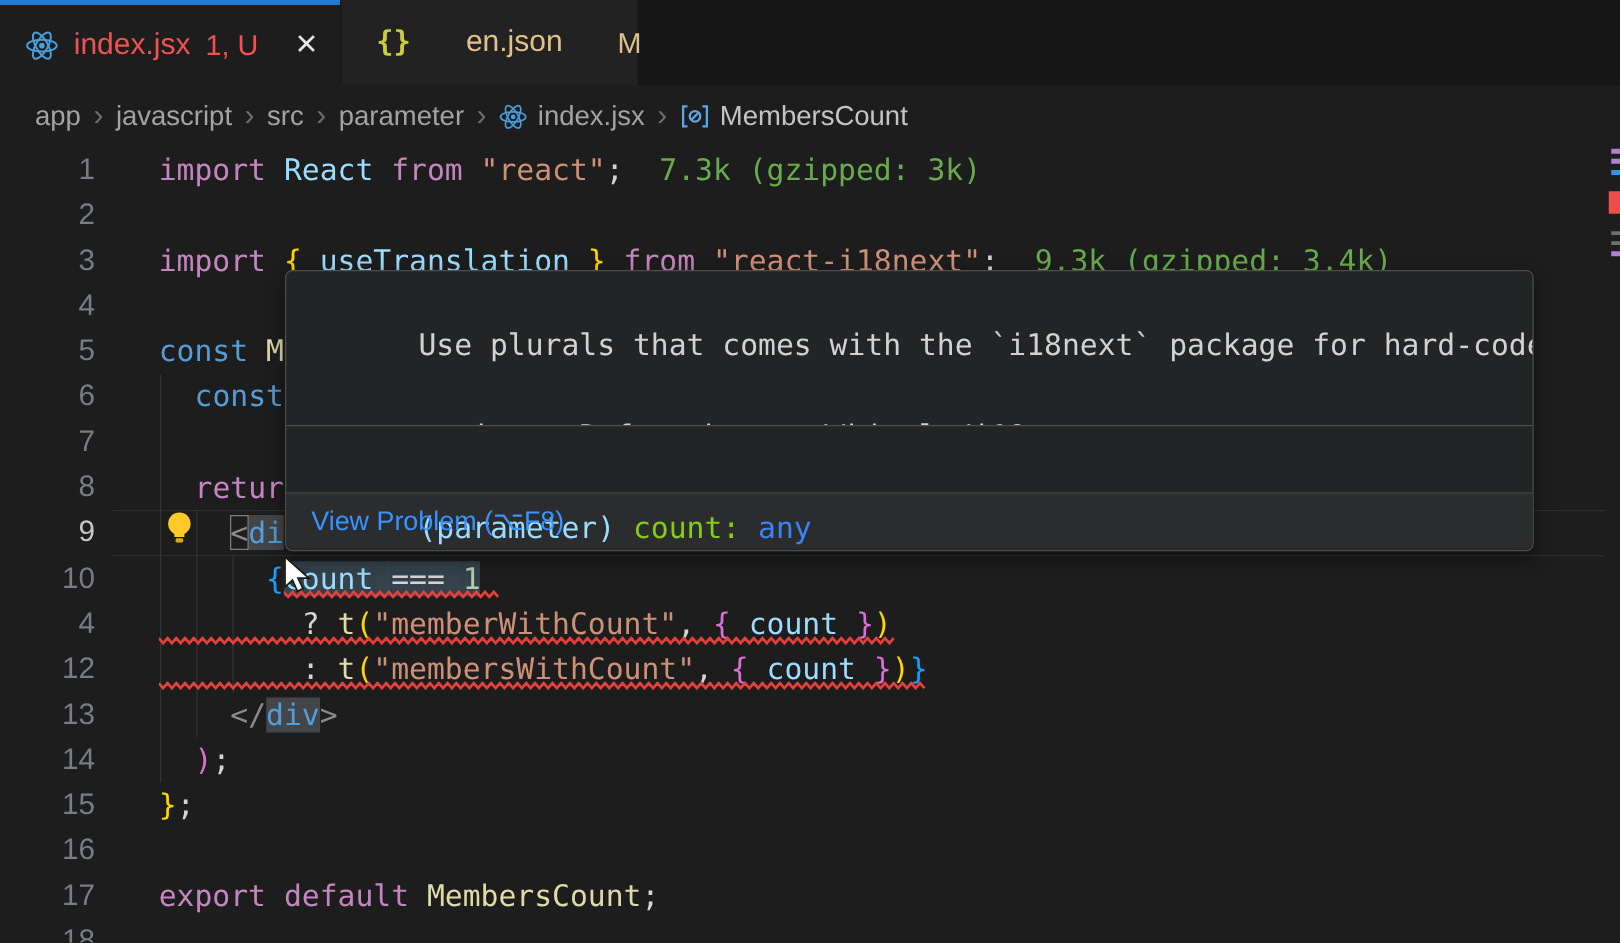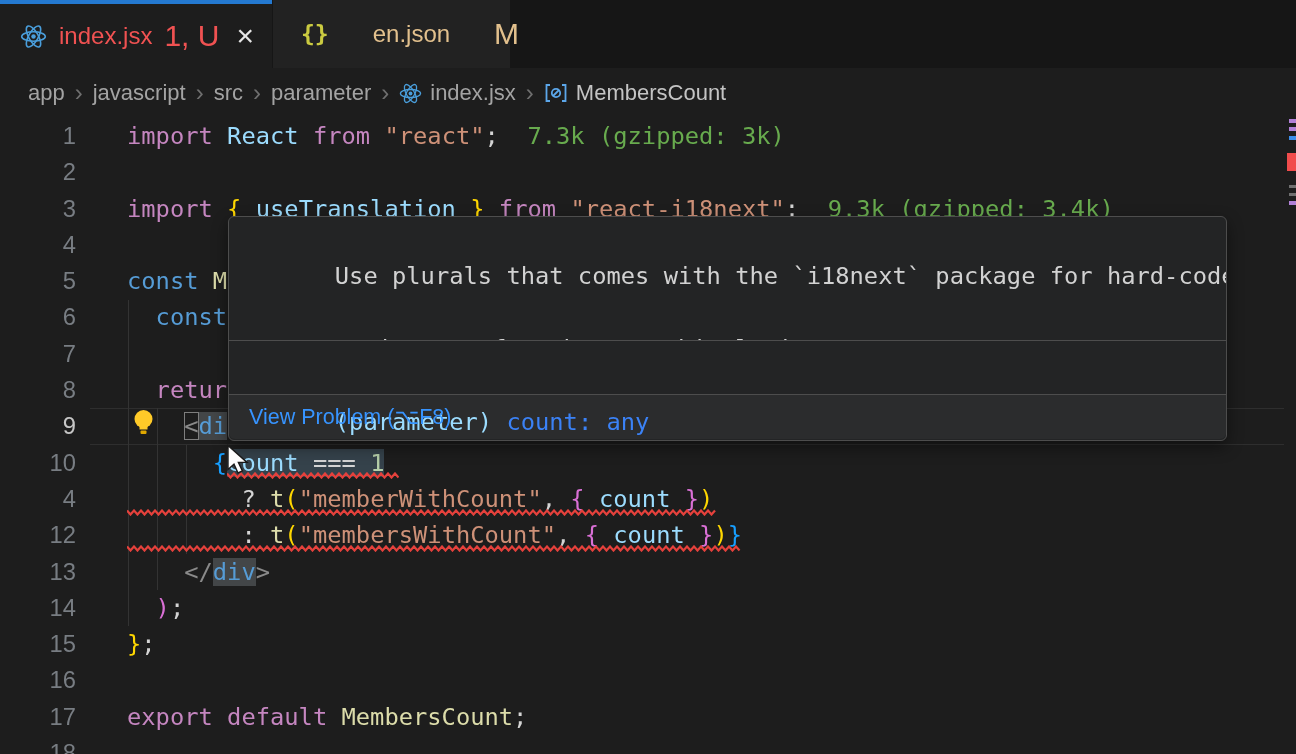--- a/index.html
+++ b/index.html
@@ -14,21 +14,21 @@
   .tabbar { position:absolute; left:0; top:0; width:1296px; height:68px;
             background:var(--tabbar,#161616); display:flex; }
   .tab { height:68px; display:flex; align-items:center; cursor:pointer; }
   .tab.active { width:272px; background:var(--tabActive,#1d1d1d);
                 border-top:4px solid var(--accent,#2479d0); padding:0 14px 0 20px; }
   .tab.inactive { width:237px; background:var(--tabInactive,#222222);
                   margin-left:1px; padding:0 14px 0 28px; }
   .tab-title { font-size:24px; margin-left:12px; white-space:nowrap; }
   .tab.active .tab-title, .tab.active .tab-badge { color:var(--err,#f05252); }
   .tab.inactive .tab-title, .tab.inactive .tab-badge { color:var(--mod,#e2c08d);margin-left:44px; }
-  .tab-badge { font-size:30px; margin-left:12px; }
+  .tab-badge { font-size:23px; margin-left:12px; }
   .tab-close { margin-left:auto; color:#e6e6e6; font-size:30px; line-height:30px;
                font-weight:400; padding:0 4px; }
   .json-icon { font-family:"DejaVu Sans Mono",monospace; font-size:23px; font-weight:bold;
                color:var(--jsonIcon,#cbcb41); }
 
   
   .breadcrumbs { position:absolute; left:0; top:68px; width:1296px; height:50px;
                  display:flex; align-items:center; padding-left:28px;
                  background:var(--bg,#1d1d1d); }
   .crumb { color:var(--crumb,#a3a3a3); font-size:22px; cursor:pointer; }
@@ -222,21 +222,21 @@
       </svg>
     </div>
 
   <div class="tooltip">
     <div class="tt-msg">
       <span>Use plurals that comes with the `i18next` package for hard-coded</span><br>
       <span>strings. Refer: https://bit.ly/i18next-</span><br>
       
     </div>
     <div class="tt-param">
-      <span style="color:#9cdcfe">(parameter)</span><span style="color:#3b82f6"> count: </span><span style="color:#3b82f6">any</span>
+      <span style="color:#9cdcfe">(parameter)</span><span style="color:#84cc16"> count: </span><span style="color:#3b82f6">any</span>
     </div>
     <div class="tt-actions">
       <span class="tt-action">View Problem (⌥F8)</span>
     </div>
   </div>
 
   <div class="ruler">
     <div class="mark" style="top:1px;  width:7px; height:4px;  background:#b180d7"></div>
     <div class="mark" style="top:9px;  width:7px; height:4px;  background:#b180d7"></div>
     <div class="mark" style="top:18px; width:7px; height:4px;  background:#3b8eea"></div>

